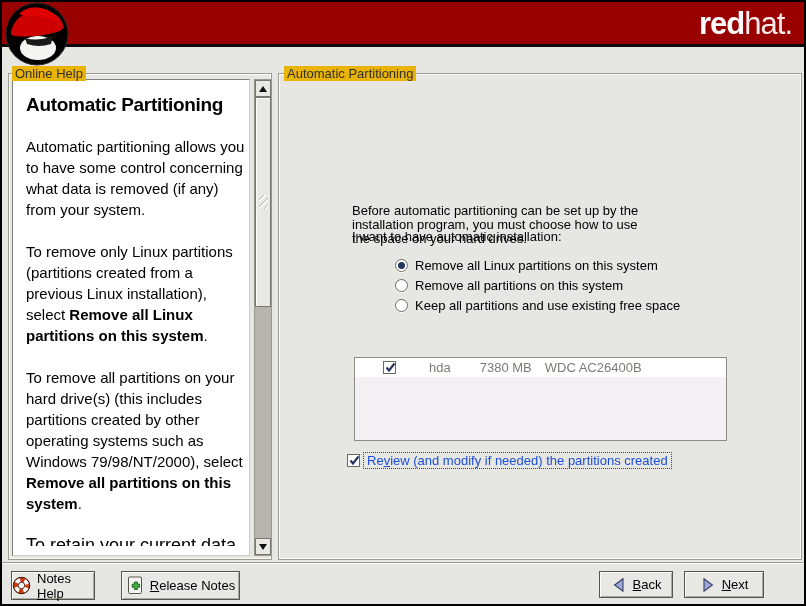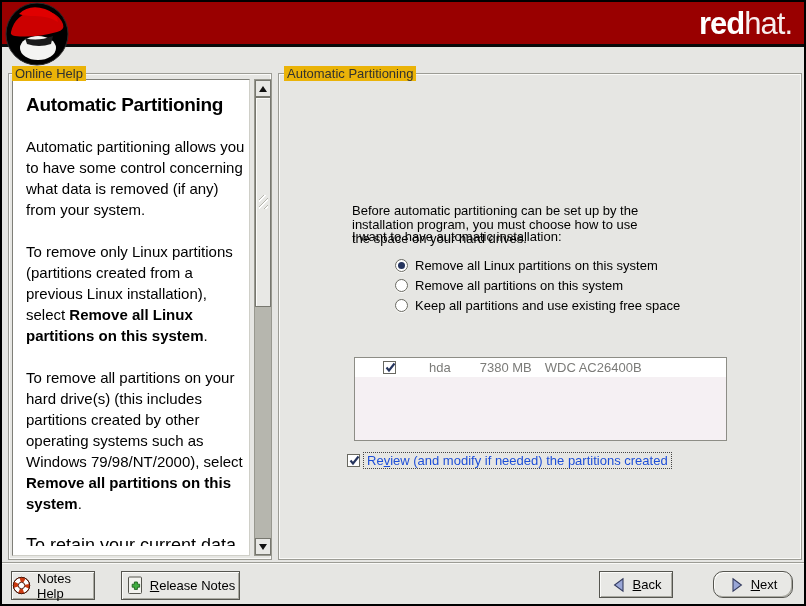--- a/index.html
+++ b/index.html
@@ -178,20 +178,20 @@
     <span><span></span><u>R</u><span>elease Notes</span></span>
   </div>
 
   <div class="btn" style="left:597px; width:74px; height:27px;">
     <svg width="16" height="16" viewBox="0 0 18 18">
       <path d="M13.5 2 L4 9 L13.5 16 Z" fill="#9aa7d7" stroke="#333a5e" stroke-width="1.2"></path>
     </svg>
     <span><span></span><u>B</u><span>ack</span></span>
   </div>
 
-  <div class="btn" style="left:711px; width:80px; height:27px;border-radius:10px;">
+  <div class="btn" style="left:682px; width:80px; height:27px;">
     <svg width="16" height="16" viewBox="0 0 18 18">
       <path d="M4.5 2 L14 9 L4.5 16 Z" fill="#9aa7d7" stroke="#333a5e" stroke-width="1.2"></path>
     </svg>
     <span><span></span><u>N</u><span>ext</span></span>
   </div>
 
 </div>
 
 </body></html>

